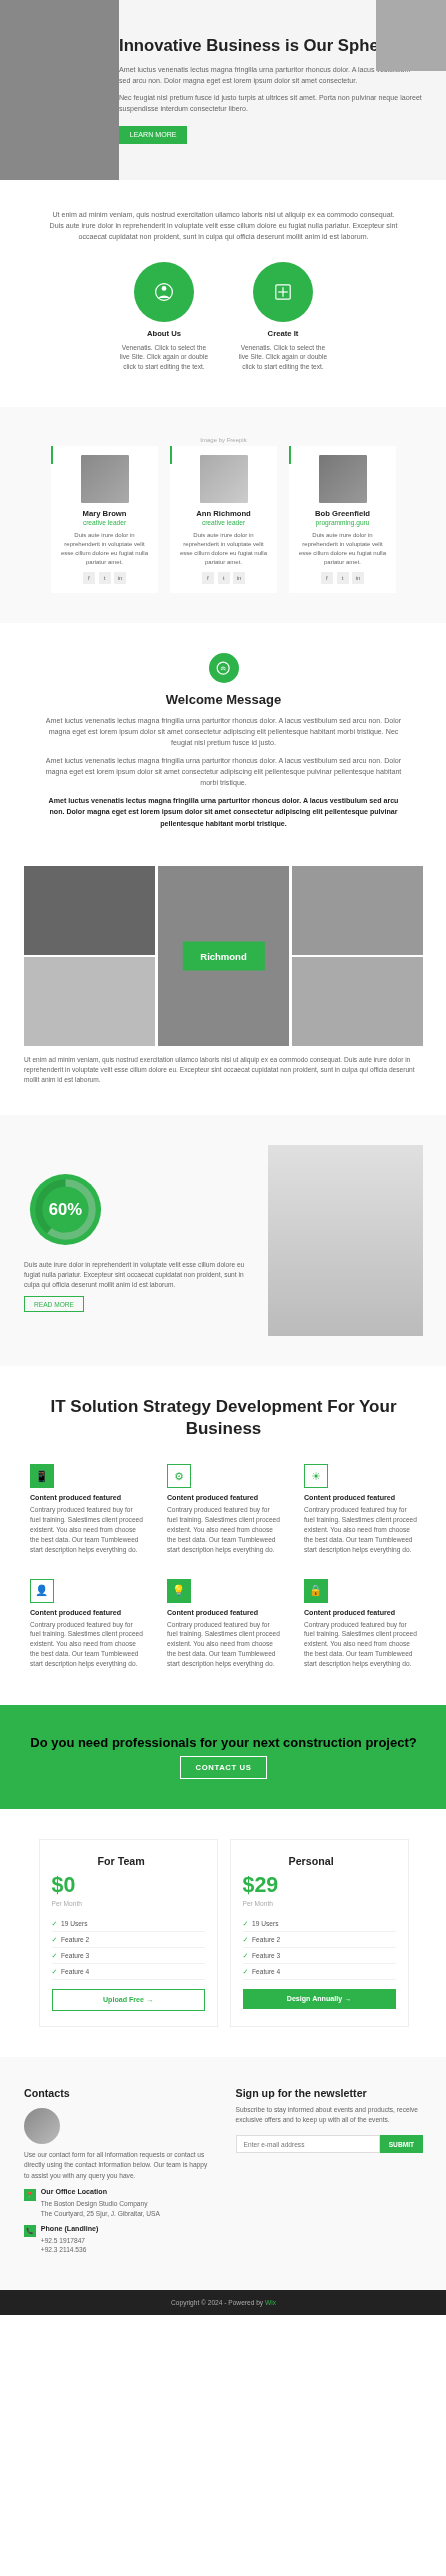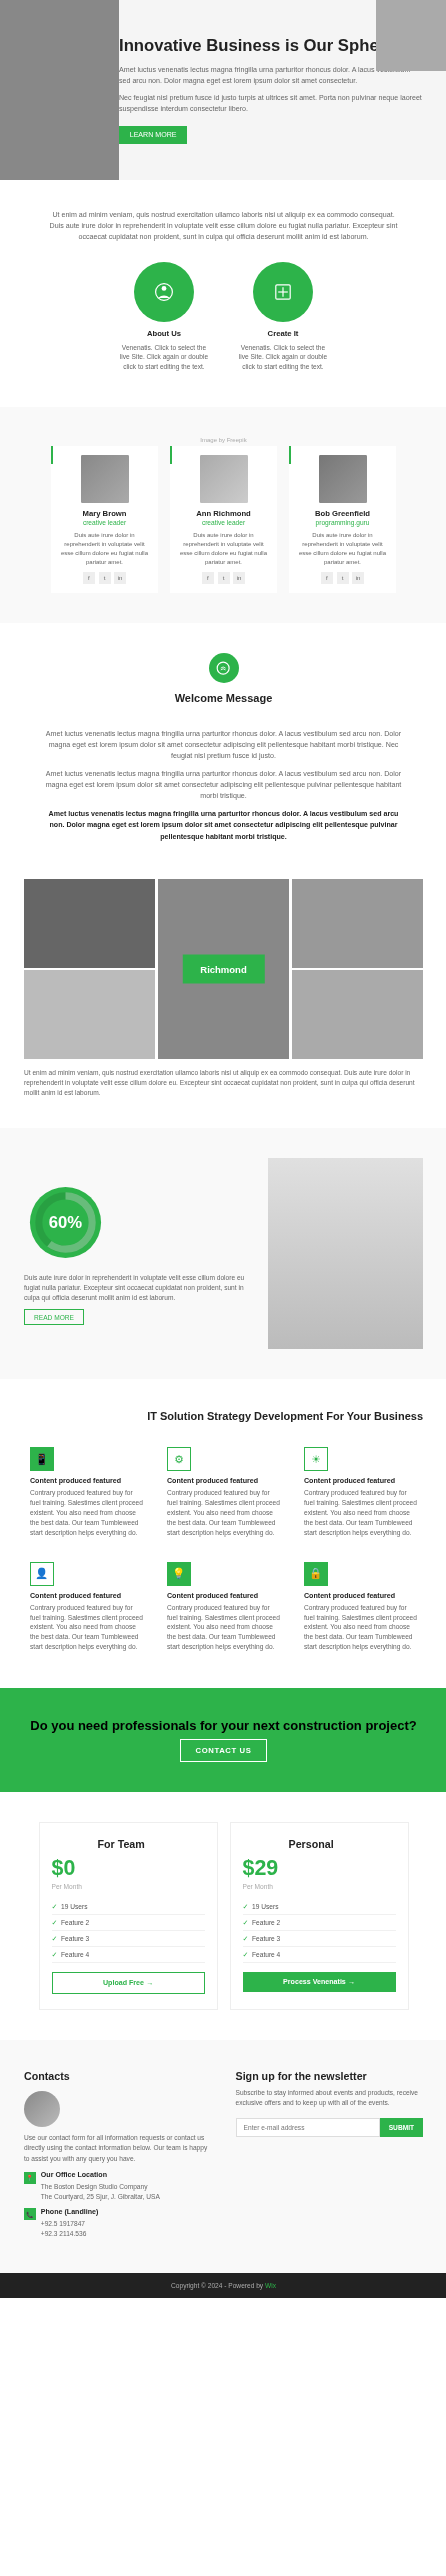--- a/index.html
+++ b/index.html
@@ -207,24 +207,24 @@
       border-radius: 50%;
       background: #2db34a;
       display: flex;
       align-items: center;
       justify-content: center;
       margin: 0 auto 9px;
       color: #fff;
       font-size: 12px;
     }
     .welcome-section h2 {
-      font-size: 11px;
-      font-weight: 700;
-      color: #222;
-      margin-bottom: 25px;
+      font-size: 13px;
+      font-weight: 700;
+      color: #222;
+      margin-bottom: 9px;
     }
     .welcome-section p {
       font-size: 7.1px;
       color: #666;
       line-height: 1.6;
       max-width: 357px;
       margin: 0 auto 6px;
     }
     .welcome-section .bold-text {
       font-weight: 700;
@@ -317,26 +317,25 @@
       background: linear-gradient(to bottom, #e0e0e0 0%, #bbb 100%);
     }
 
     
     .strategy-section {
       padding: 30px 24px;
       background: #fff;
       text-align: center;
     }
     .strategy-section h2 {
-      font-size: 11px;
+      font-size: 17px;
       font-weight: 700;
       color: #222;
       margin-bottom: 18px;
       line-height: 1.3;
-      text-align: right;
     }
     .strategy-grid {
       display: grid;
       grid-template-columns: 1fr 1fr 1fr;
       gap: 12px;
       text-align: left;
     }
     .strategy-item {
       padding: 6px;
     }
@@ -803,21 +802,21 @@
       <span>Feature 2</span>
     </div>
     <div class="pricing-feature">
       <span class="check-icon">✓</span>
       <span>Feature 3</span>
     </div>
     <div class="pricing-feature">
       <span class="check-icon">✓</span>
       <span>Feature 4</span>
     </div>
-    <button class="pricing-btn pricing-btn-solid">Process Venenatis →</button>
+    <button class="pricing-btn pricing-btn-solid">Design Annually →</button>
   </div>
 </div>
 
 <div class="contacts-section">
   <div class="contacts-left">
     <h3>Contacts</h3>
     <div class="contact-avatar" style="background: linear-gradient(135deg,#888,#bbb);"></div>
     <p>Use our contact form for all information requests or contact us directly using the contact information below. Our team is happy to assist you with any query you have.</p>
     <div class="contact-info-row">
       <div class="contact-icon">📍</div>

